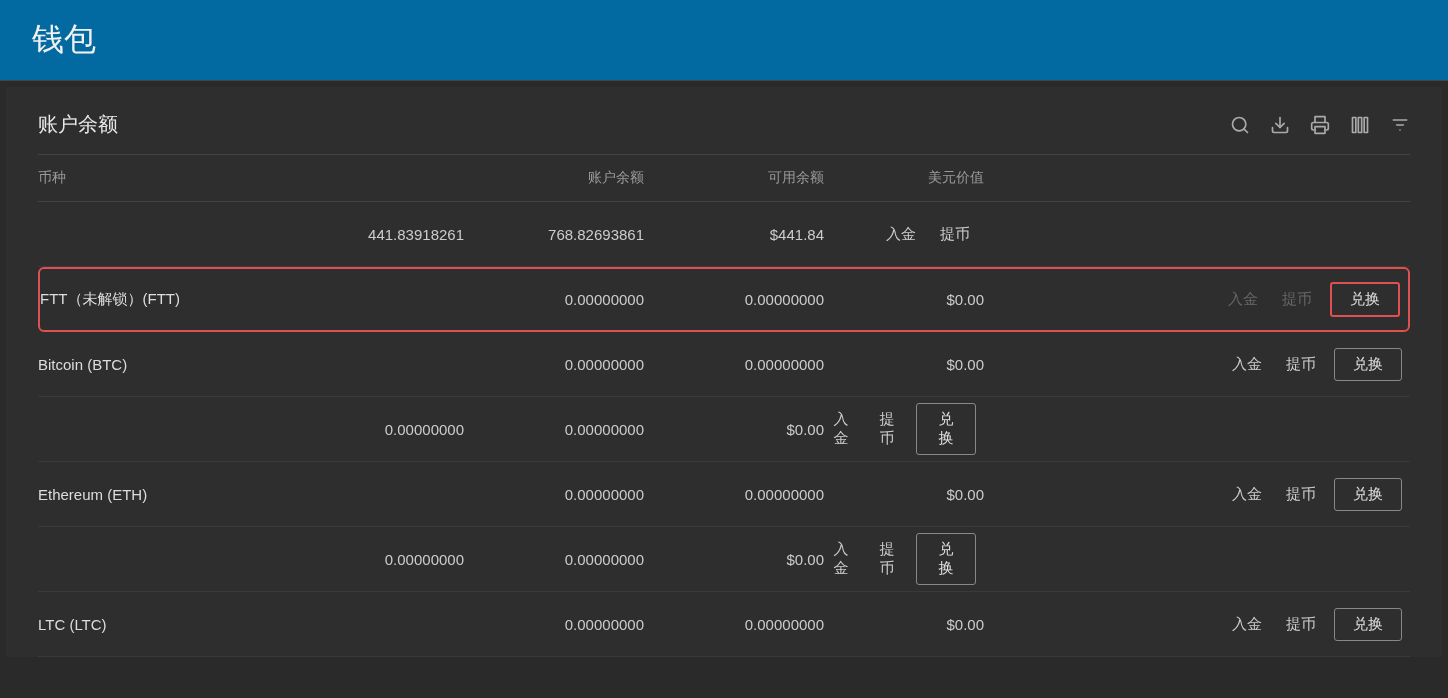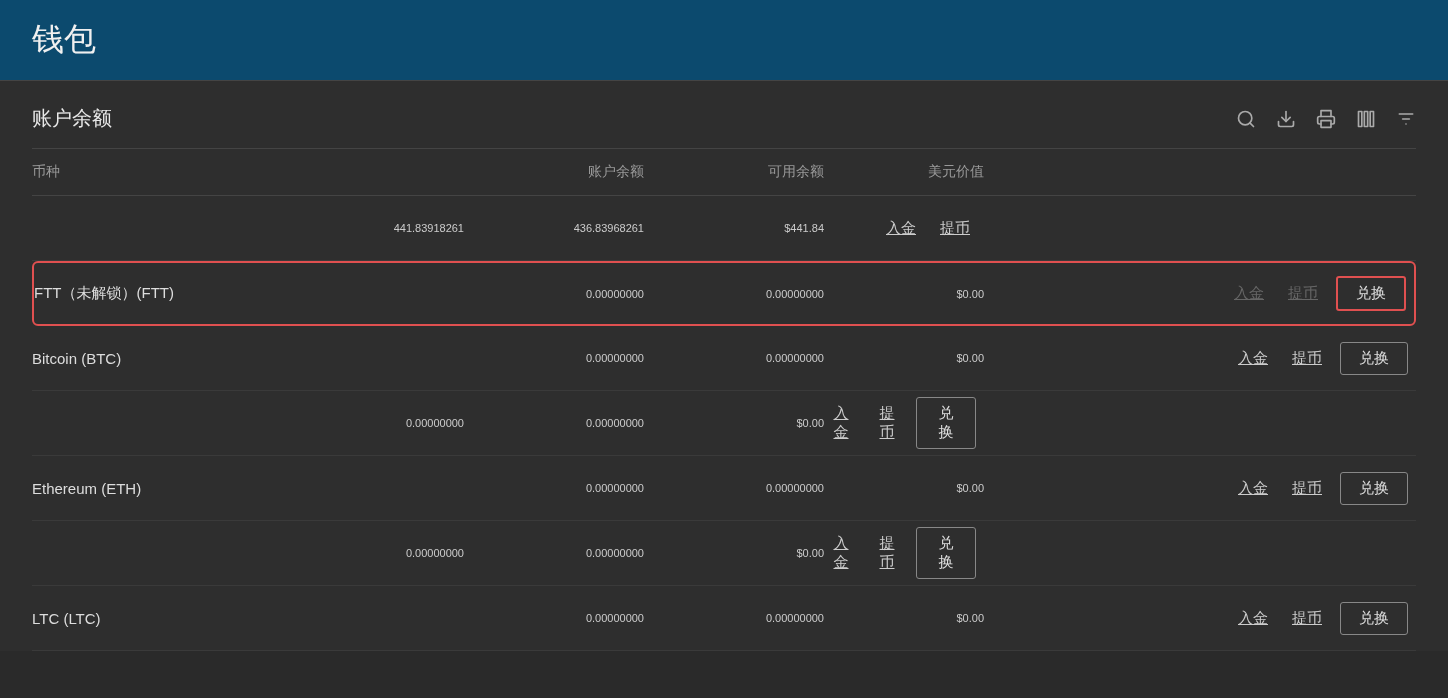--- a/index.html
+++ b/index.html
@@ -6,34 +6,34 @@
 
     body {
       background-color: #2a2a2a;
       color: #e0e0e0;
       font-family: 'PingFang SC', 'Microsoft YaHei', sans-serif;
       min-height: 698px;
       width: 1448px;
     }
 
     .page-header {
-      background-color: #0c4a6e;
+      background-color: #0369a1;
       padding: 18px 32px;
       border-bottom: 1px solid #444;
     }
 
     .page-title {
       font-size: 32px;
       font-weight: 500;
       color: #f0f0f0;
     }
 
     .main-content {
       background-color: #2e2e2e;
-      margin: 0;
+      margin: 6px;
       padding: 0 32px;
     }
 
     .section-header {
       display: flex;
       align-items: center;
       justify-content: space-between;
       padding: 24px 0 16px 0;
       border-bottom: 1px solid #444;
     }
@@ -86,41 +86,40 @@
       border-radius: 6px;
     }
 
     .col-currency {
       font-size: 15px;
       color: #ddd;
       padding: 18px 0;
     }
 
     .col-balance, .col-available, .col-usd-value {
-      font-size: 11px;
+      font-size: 15px;
       color: #ccc;
       text-align: right;
     }
 
     .col-actions {
       display: flex;
       align-items: center;
       justify-content: flex-end;
       gap: 12px;
       padding-right: 8px;
     }
 
     .action-btn {
       color: #ccc;
       font-size: 15px;
       cursor: pointer;
       padding: 4px 6px;
       border: none;
       background: none;
-      text-decoration: underline;
     }
 
     .action-btn.disabled {
       color: #666;
       cursor: default;
     }
 
     .exchange-btn {
       color: #e0e0e0;
       font-size: 15px;
@@ -197,21 +196,21 @@
     <div class="table-header-row">
       <div class="th-currency">币种</div>
       <div class="th-balance">账户余额</div>
       <div class="th-available">可用余额</div>
       <div class="th-usd-value">美元价值</div>
       <div></div>
     </div>
 
     <div class="table-row">
       <div class="col-balance">441.83918261</div>
-      <div class="col-available">436.83968261</div>
+      <div class="col-available">768.82693861</div>
       <div class="col-usd-value">$441.84</div>
       <div class="col-actions">
         <button class="action-btn">入金</button>
         <button class="action-btn">提币</button>
       </div>
     </div>
 
     <div class="table-row highlighted">
       <div class="col-currency">FTT（未解锁）(FTT)</div>
       <div class="col-balance">0.00000000</div>

